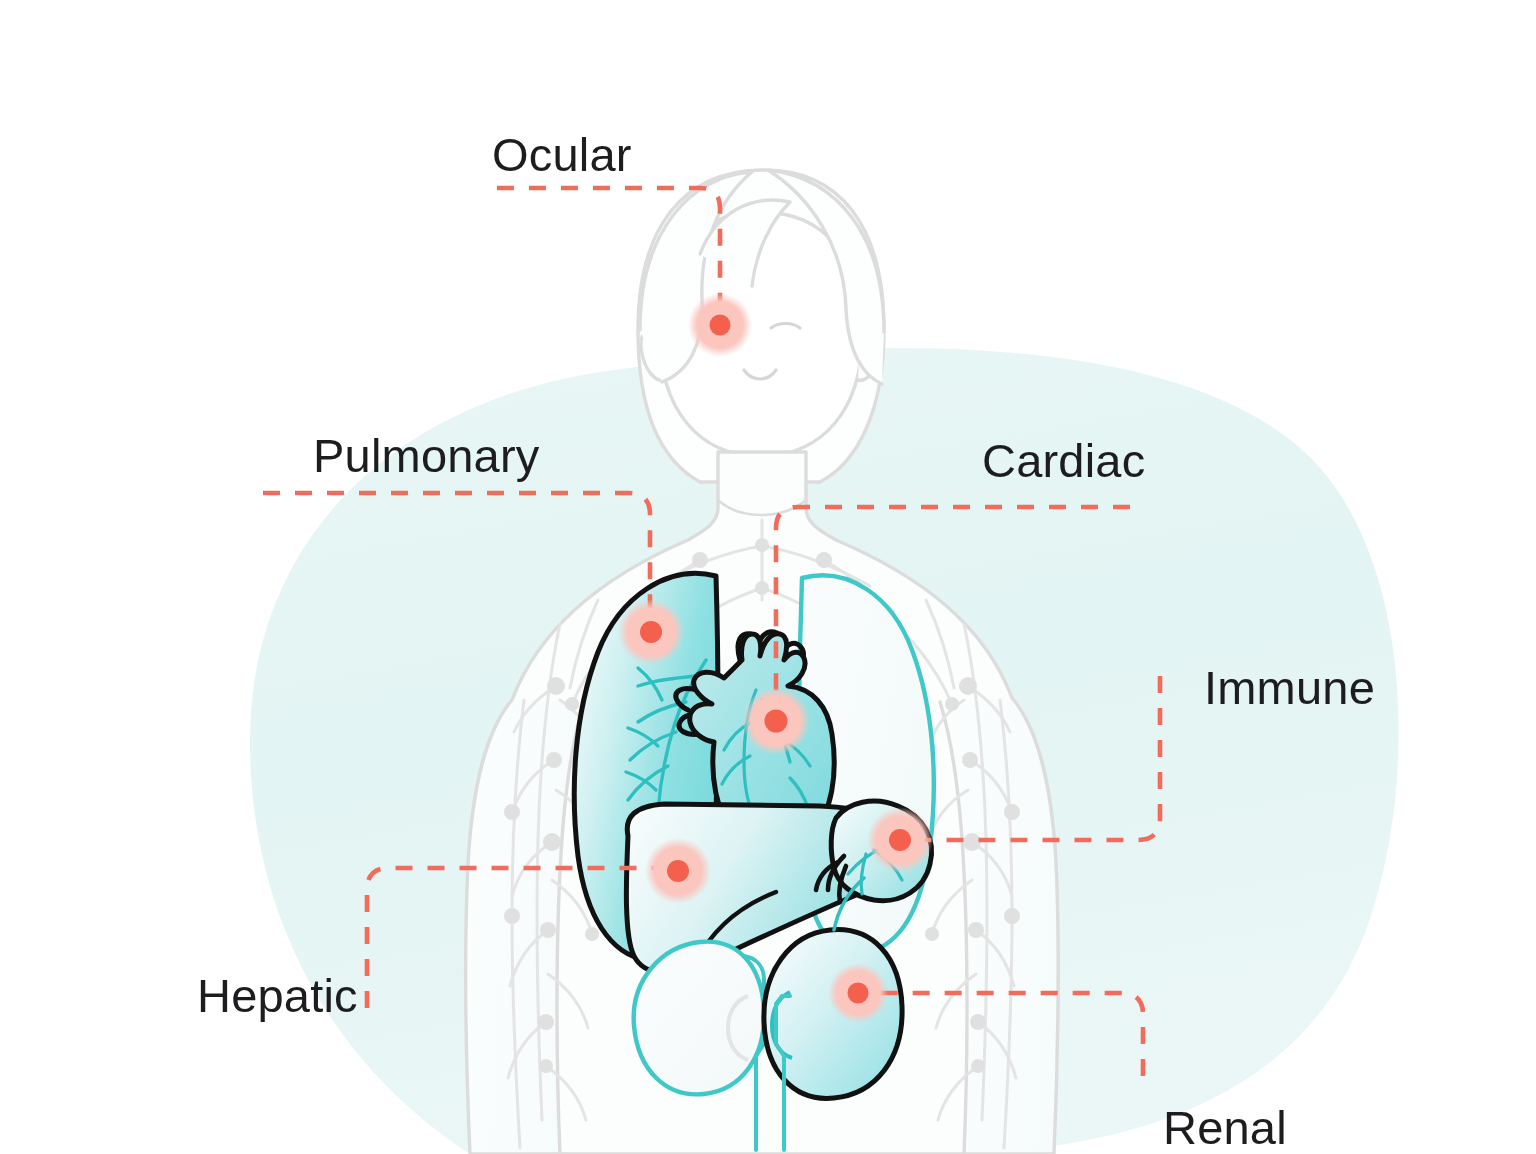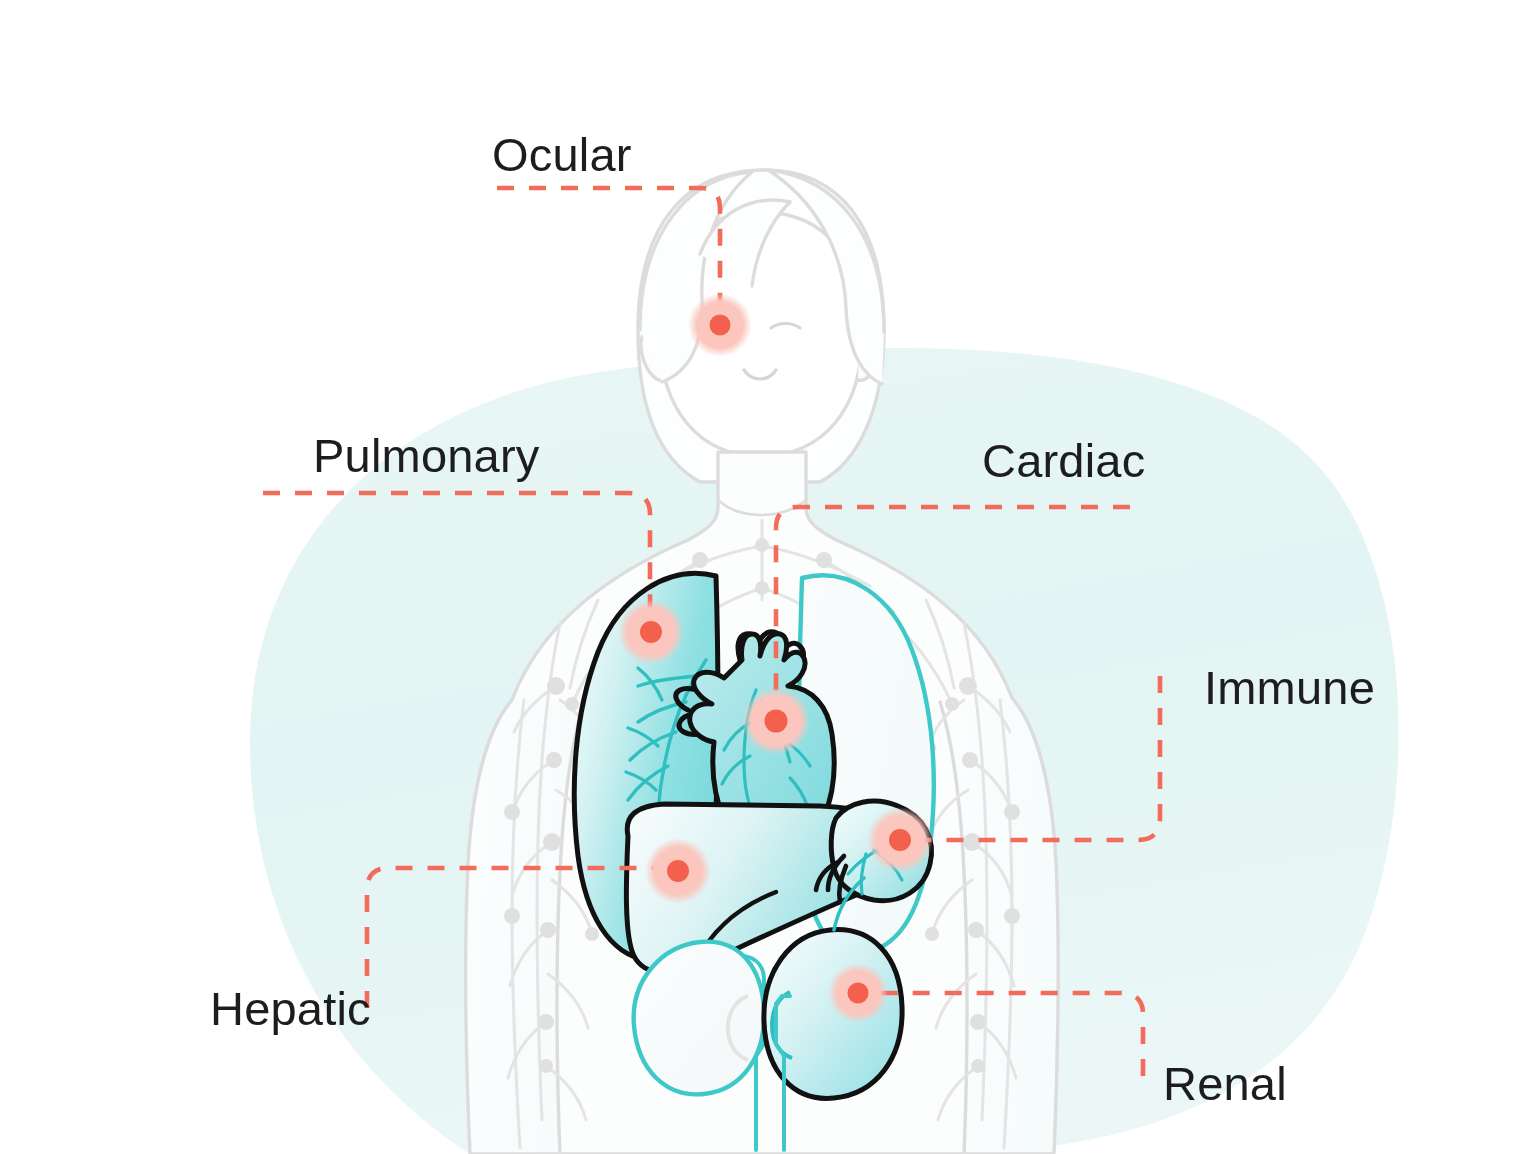--- a/index.html
+++ b/index.html
@@ -6,22 +6,22 @@
   body{width:1536px;height:1154px;overflow:hidden;
        font-family:"Liberation Sans","DejaVu Sans",sans-serif;}
   #stage{position:relative;width:1536px;height:1154px;background:#fff;}
   #art{position:absolute;inset:0;}
   .lbl{position:absolute;color:#1d1d1f;font-size:47px;font-weight:400;
        letter-spacing:.2px;white-space:nowrap;line-height:1;}
   .lbl-ocular   {left:492px; top:131px;}
   .lbl-pulmonary{left:273px; top:432px;margin-left:40px;}
   .lbl-cardiac  {left:982px; top:437px;}
   .lbl-immune   {left:1176px;top:664px;margin-left:28px;}
-  .lbl-hepatic  {left:210px; top:972px;margin-top:13px;}
-  .lbl-renal    {left:1163px;top:1060px;}
+  .lbl-hepatic  {left:197px; top:972px;}
+  .lbl-renal    {left:1163px;top:1104px;}
 </style>
 </head>
 <body>
 
 <div id="stage">
 
   <svg id="art" viewBox="0 0 1536 1154" width="1536" height="1154">
     <defs>
       <linearGradient id="gBack" x1="0" y1="0" x2="0.25" y2="1">
         <stop offset="0" stop-color="#E9F7F6"></stop>

